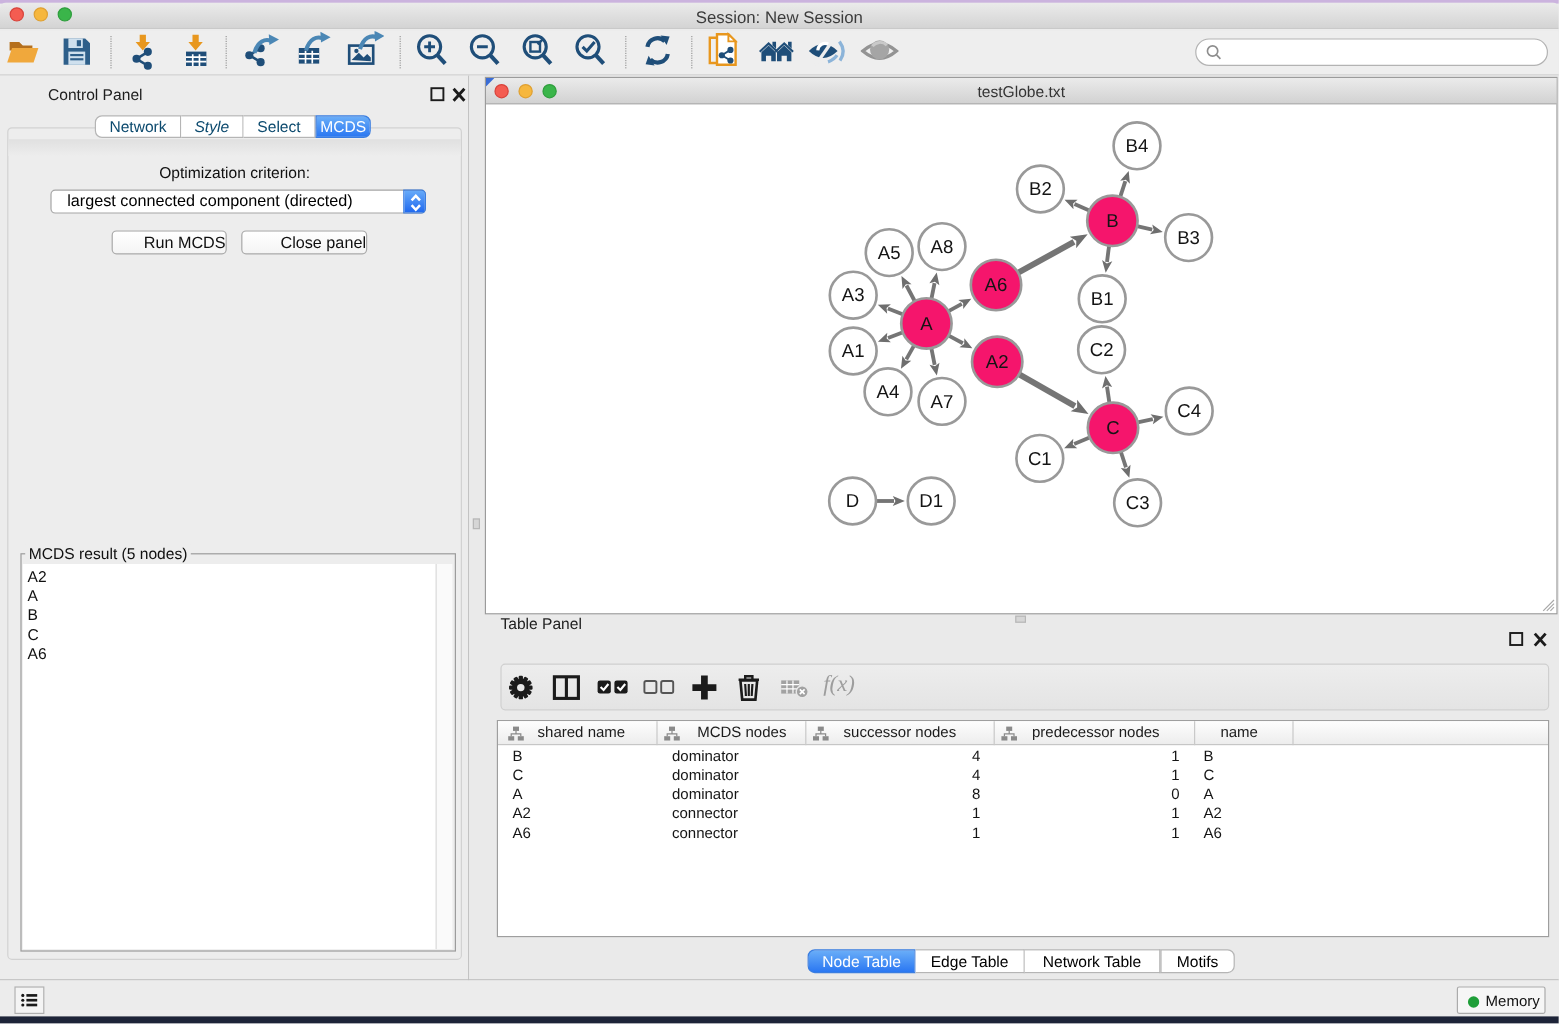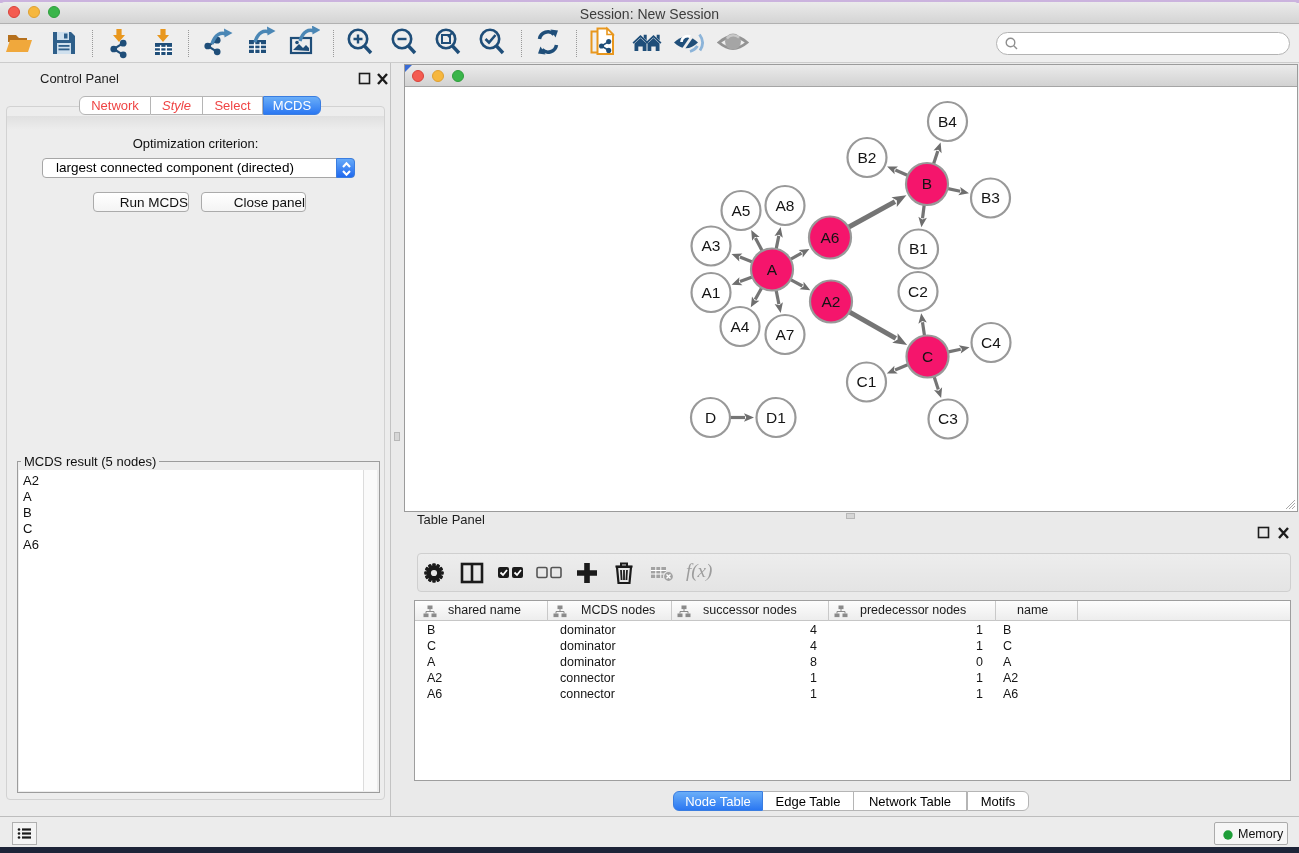--- a/index.html
+++ b/index.html
@@ -10,21 +10,21 @@
 #purple{left:0;top:0;width:1299px;height:3px;background:#cbb3de;}
 #titlebar{left:0;top:2px;width:1299px;height:22px;background:linear-gradient(#ebebeb,#d4d4d4);border-bottom:1px solid #b1b1b1;border-radius:5px 5px 0 0;}
 #titletext{left:0;top:6px;width:1299px;text-align:center;font-size:14px;color:#3c3c3c;}
 .tl{border-radius:50%;width:12px;height:12px;top:6px;}
 #toolbar{left:0;top:26px;width:1299px;height:37px;background:#eeeeee;border-bottom:1px solid #cccccc;}
 .sep{top:30px;width:0;height:27px;border-left:1px dotted #999;}
 #search{left:996px;top:32px;width:294px;height:23px;background:#fff;border:1px solid #b3b3b3;border-radius:12px;}
 
 #cpanel{left:0;top:63px;width:391px;height:754px;background:#ececec;border-right:1px solid #c3c3c3;}
 #cphead{left:40px;top:71px;font-size:13px;color:#1e1e1e;}
-.tab{top:96px;height:19px;background:#fff;border:1px solid #b5b5b5;font-size:13px;color:#ef4444;text-align:center;line-height:18px;}
+.tab{top:96px;height:19px;background:#fff;border:1px solid #b5b5b5;font-size:13px;color:#0c4a6e;text-align:center;line-height:18px;}
 .tabsel{background:linear-gradient(#6aaef8,#2a77f2);color:#fff;border-color:#3a7de0;}
 #cpouter{left:6px;top:106px;width:379px;height:694px;border:1px solid #d2d2d2;border-radius:4px;background:#ededed;}
 #cpshade{left:7px;top:116px;width:377px;height:14px;background:linear-gradient(#e0e0e0,#ededed);}
 #optlabel{left:0;top:136px;width:391px;text-align:center;font-size:13px;color:#101010;}
 #dropdown{left:42px;top:158px;width:313px;height:20px;background:#ffffff;border:1px solid #a6a6a6;border-radius:4px;}
 #ddtext{left:56px;top:160px;font-size:13.5px;color:#000000;}
 #ddspin{left:336px;top:158px;width:19px;height:20px;background:linear-gradient(#66aaf9,#2069ef);border:1px solid #3a7de0;border-radius:0 4px 4px 0;}
 .btn{top:192px;height:20px;background:linear-gradient(#ffffff,#f4f4f4);border:1px solid #ababab;border-radius:4px;font-size:13.5px;color:#101010;text-align:right;line-height:19px;}
 #fieldset{left:17px;top:461px;width:363px;height:332px;border:1px solid #9c9c9c;}
 #legend{left:21px;top:454px;z-index:5;background:#ededed;font-size:13px;color:#101010;padding:0 3px;}
@@ -204,21 +204,21 @@
 <div class="abs" id="cphead">Control Panel</div>
 <svg class="abs" style="left:358px;top:72px" width="32" height="14" viewBox="0 0 32 14">
     <rect x="1.5" y="1.5" width="10" height="10" fill="none" stroke="#1c1c1c" stroke-width="1.6"></rect>
     <path d="M20 2 L29 12 M29 2 L20 12" stroke="#1c1c1c" stroke-width="2.4"></path>
   </svg>
 <div class="abs" id="cpouter"></div>
 <div class="abs" id="cpshade"></div>
 <div class="abs tab" style="left:79px;width:72px;border-radius:6px 0 0 6px;">Network</div>
 <div class="abs tab" style="left:151px;width:52px;border-left:none;font-style:italic;">Style</div>
 <div class="abs tab" style="left:203px;width:60px;border-left:none;">Select</div>
-<div class="abs tab tabsel" style="left:263px;width:58px;border-radius:0 6px 6px 0;">MCDS</div>
+<div class="abs tab tabsel" style="left:263px;width:46px;border-radius:0 6px 6px 0;">MCDS</div>
 <div class="abs" id="optlabel">Optimization criterion:</div>
 <div class="abs" id="dropdown"></div>
 <div class="abs" id="ddtext">largest connected component (directed)</div>
 <div class="abs" id="ddspin"><svg width="19" height="20" viewBox="0 0 19 20">
       <path d="M6 8 L9.5 4.2 L13 8" fill="none" stroke="#fff" stroke-width="2.1"></path>
       <path d="M6 12 L9.5 15.8 L13 12" fill="none" stroke="#fff" stroke-width="2.1"></path>
     </svg></div>
 <div class="abs btn" style="left:93px;width:96px;">Run MCDS</div>
 <div class="abs btn" style="left:201px;width:105px;">Close panel</div>
 <div class="abs" id="fieldset"></div>
@@ -229,20 +229,21 @@
 <div class="abs" id="desktop"></div>
 <div class="abs" style="left:394px;top:432px;width:6px;height:9px;background:#d6d6d6;border:1px solid #b7b7b7;"></div>
 <div class="abs" id="netwin">
   <div class="abs" id="nettitle"></div>
   <svg class="abs" style="left:0;top:0" width="7" height="7" viewBox="0 0 7 7">
       <path d="M0 0 H7 L0 7 Z" fill="#3a6cd6"></path>
     </svg>
   <div class="abs tl2" style="left:7px;background:#f45c51;border:1px solid #d8433b;"></div>
   <div class="abs tl2" style="left:27px;background:#f6b73e;border:1px solid #dfa032;"></div>
   <div class="abs tl2" style="left:47px;background:#3ab54a;border:1px solid #2f9e3d;"></div>
+  <div class="abs" id="nettext">testGlobe.txt</div>
   <svg class="abs" style="left:0;top:21px" width="892" height="424" viewBox="0 0 892 423">
 <g stroke="#757575" fill="none">
 <line x1="358.2" y1="166.2" x2="350.4" y2="151.4" stroke-width="3.2"></line>
 <line x1="370.8" y1="164.4" x2="373.8" y2="149.4" stroke-width="3.2"></line>
 <line x1="349.3" y1="176.2" x2="334.9" y2="170.6" stroke-width="3.2"></line>
 <line x1="349.2" y1="189.7" x2="335.0" y2="195.1" stroke-width="3.2"></line>
 <line x1="357.7" y1="199.6" x2="350.2" y2="213.0" stroke-width="3.2"></line>
 <line x1="370.7" y1="201.6" x2="373.9" y2="217.6" stroke-width="3.2"></line>
 <line x1="383.6" y1="173.8" x2="396.5" y2="166.7" stroke-width="3.2"></line>
 <line x1="383.7" y1="192.1" x2="397.4" y2="199.5" stroke-width="3.2"></line>

